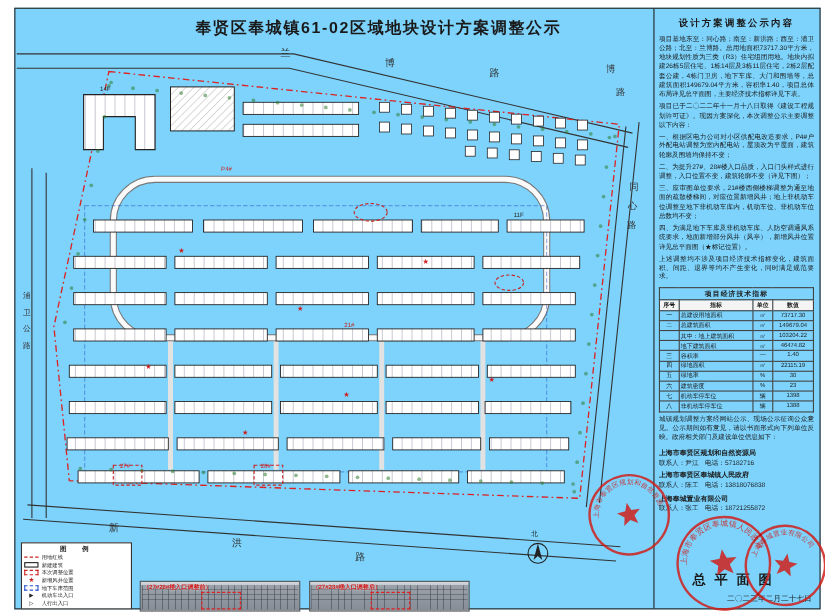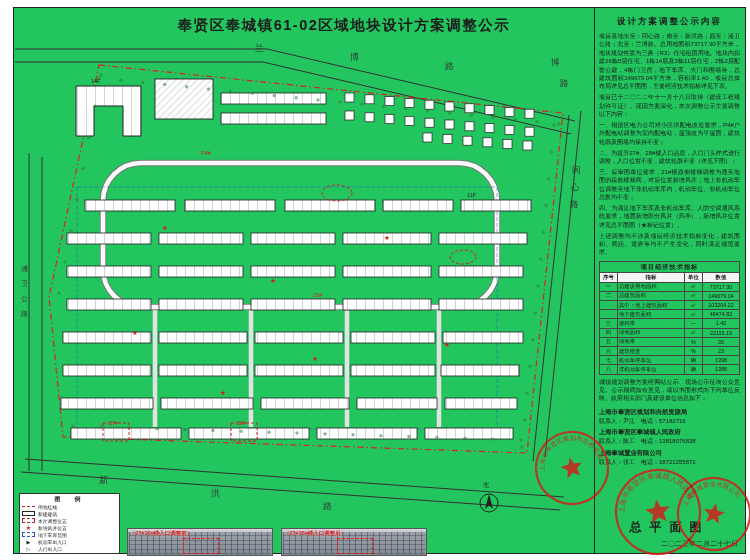--- a/index.html
+++ b/index.html
@@ -3,21 +3,21 @@
 <meta charset="utf-8">
 <style>
   html,body{margin:0;padding:0;}
   body{
     width:750px;height:560px;position:relative;overflow:hidden;
     background:#ffffff;color:#1a1a1a;
     font-family:"Liberation Sans", sans-serif;
   }
   .sheet{
     position:absolute;left:13px;top:7px;width:733px;height:547px;
-    border:1.3px solid #222;background:#22c55e;box-sizing:border-box;
+    border:1.3px solid #222;background:#7dd3fc;box-sizing:border-box;
   }
   .divider{position:absolute;left:580px;top:0;bottom:0;width:0;border-left:1.2px solid #222;}
   .sheet-title{
     position:absolute;left:140px;top:8px;width:380px;text-align:center;
     font-size:14.5px;font-weight:bold;letter-spacing:1.5px;white-space:nowrap;
   }
   
   .panel{
     position:absolute;left:584px;top:6px;width:143px;height:536px;
     display:flex;flex-direction:column;box-sizing:border-box;padding:0 1px;

